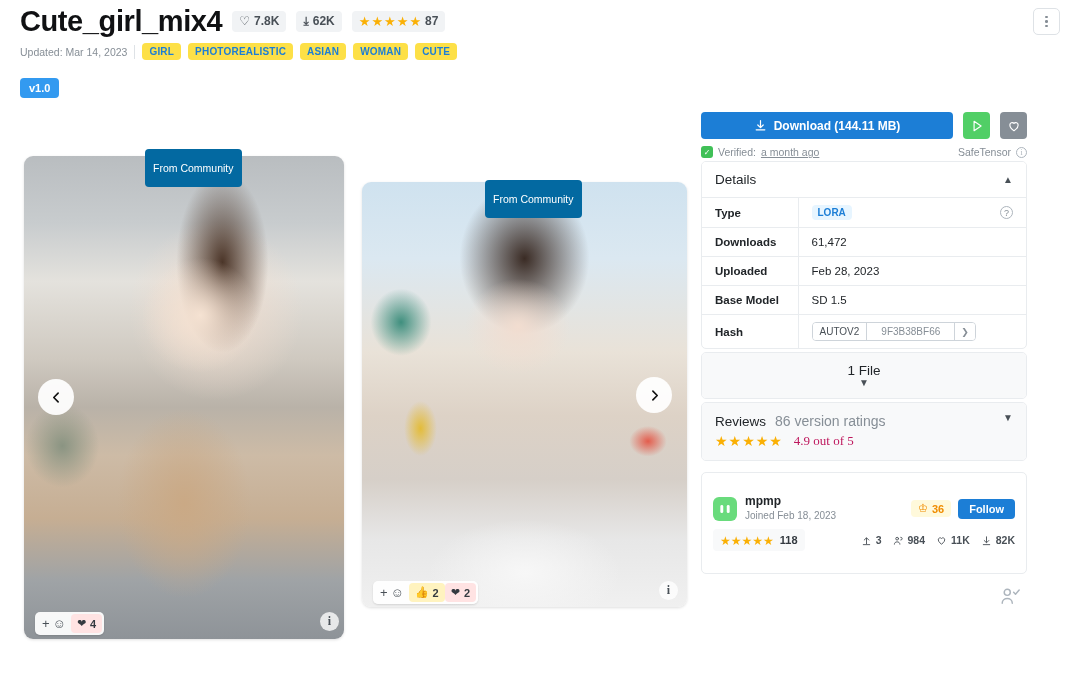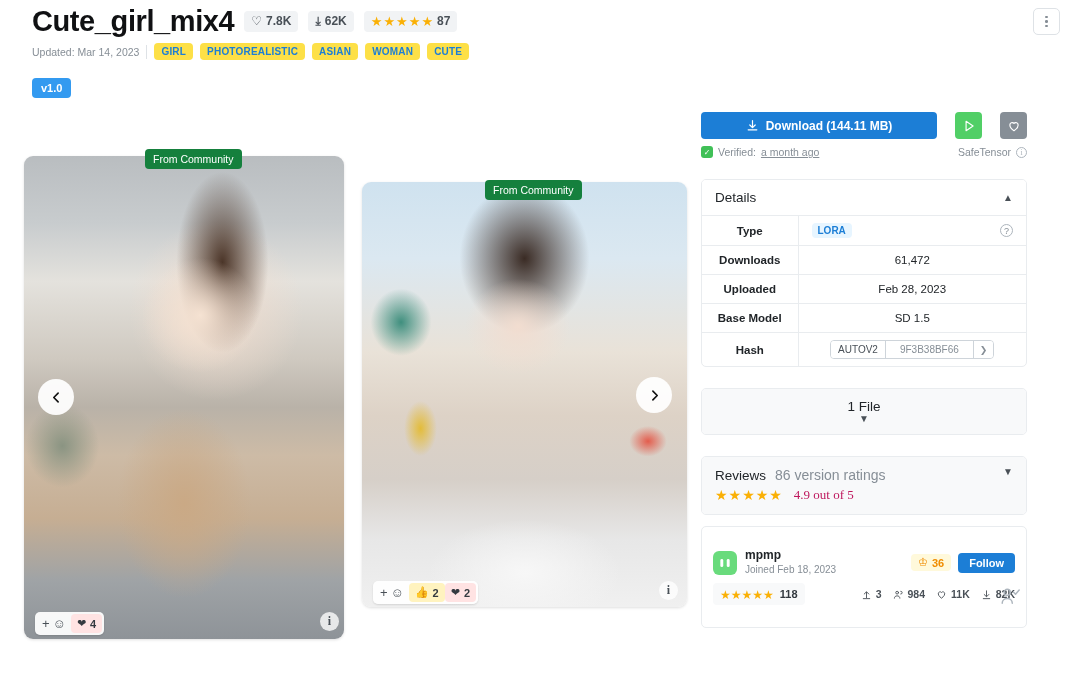--- a/index.html
+++ b/index.html
@@ -8,21 +8,21 @@
     margin: 0; padding: 0;
     width: 1080px; height: 684px;
     background: #ffffff;
     font-family: "Liberation Sans", "DejaVu Sans", sans-serif;
     color: #222529;
     overflow: hidden;
   }
   .page { position: relative; width: 1080px; height: 684px; }
 
   
-  .header { position: absolute; left: 20px; top: 6px; width: 1040px; margin-left: 12px; }
+  .header { position: absolute; left: 20px; top: 6px; width: 1040px; }
   .title-row { display: flex; align-items: center; gap: 10px; }
   .model-title {
     font-size: 29px; font-weight: 700; letter-spacing: -0.4px;
     color: #101113; line-height: 1.05; white-space: nowrap;
   }
   .stat-pill {
     display: inline-flex; align-items: center; gap: 4px;
     background: #f1f3f5; border-radius: 4px;
     padding: 2px 7px; height: 21px;
     font-size: 12px; font-weight: 700; color: #495057;
@@ -94,23 +94,23 @@
       radial-gradient(ellipse 23% 16% at 48% 34%, #f2ddd0 0%, rgba(242,221,208,0) 70%),
       radial-gradient(ellipse 27% 24% at 50% 18%, #3a2b24 0%, rgba(58,43,36,0) 74%),
       radial-gradient(ellipse 13% 11% at 12% 33%, #3f8f7e 0%, rgba(63,143,126,0) 72%),
       radial-gradient(ellipse 7% 9% at 18% 58%, #e3bc3a 0%, rgba(227,188,58,0) 72%),
       radial-gradient(ellipse 8% 5% at 88% 61%, #e35d4d 0%, rgba(227,93,77,0) 72%),
       radial-gradient(ellipse 40% 17% at 50% 92%, #f7f7f7 0%, rgba(247,247,247,0) 74%);
   }
 
   .from-community {
     position: absolute; z-index: 6;
-    background: #15803d; color: #fff;
+    background: #0369a1; color: #fff;
     font-size: 10.5px; font-weight: 500;
-    padding: 4px 8px; border-radius: 4px;
+    padding: 13px 8px; border-radius: 4px;
     white-space: nowrap;
   }
   .fc1 { left: 145px; top: 149px; }
   .fc2 { left: 485px; top: 180px; }
 
   .nav-arrow {
     position: absolute; z-index: 6;
     width: 36px; height: 36px; border-radius: 50%;
     background: rgba(255,255,255,.93);
     display: flex; align-items: center; justify-content: center;
@@ -147,21 +147,21 @@
     display: flex; align-items: center; justify-content: center;
     font-size: 12px; font-weight: 700; font-family: "Liberation Serif", serif;
     cursor: pointer;
   }
   .id1 { left: 320px; top: 612px; }
   .id2 { left: 659px; top: 581px; }
 
   
   .rpanel { position: absolute; left: 701px; top: 112px; width: 326px; }
 
-  .dl-row { display: flex; gap: 18px; align-items: center; }
+  .dl-row { display: flex; gap: 10px; align-items: center; }
   .dl-btn {
     flex: 1; height: 27px; background: #1c7ed6; color: #fff;
     border-radius: 4px; display: flex; align-items: center;
     justify-content: center; gap: 7px;
     font-size: 12px; font-weight: 700; cursor: pointer;
   }
   .sq-btn {
     width: 27px; height: 27px; border-radius: 4px;
     display: flex; align-items: center; justify-content: center;
     cursor: pointer; color: #fff;
@@ -182,22 +182,22 @@
   }
   .verify-link { text-decoration: underline; color: #868e96; cursor: pointer; }
   .verify-right { display: flex; align-items: center; gap: 5px; }
   .circ-i {
     width: 11px; height: 11px; border-radius: 50%; border: 1px solid #adb5bd;
     display: inline-flex; align-items: center; justify-content: center;
     font-size: 8px; color: #adb5bd; font-family: "Liberation Serif", serif;
   }
 
   .box {
-    margin-top: 21px; border: 1px solid #e9ecef;
-    border-radius: 5px; overflow: hidden; background: #fff; text-align: center;
+    margin-top: 3px; border: 1px solid #e9ecef;
+    border-radius: 5px; overflow: hidden; background: #fff;
   }
   .box-head {
     display: flex; align-items: center; justify-content: space-between;
     padding: 10px 13px; background: #fff; cursor: pointer;
   }
   .box-head.gray { background: #f8f9fa; flex-direction: column; }
   .box-title { font-size: 13.5px; color: #212529; }
   .chev { color: #495057; font-size: 10px; line-height: 1; }
 
   table.details { width: 100%; border-collapse: collapse; }

